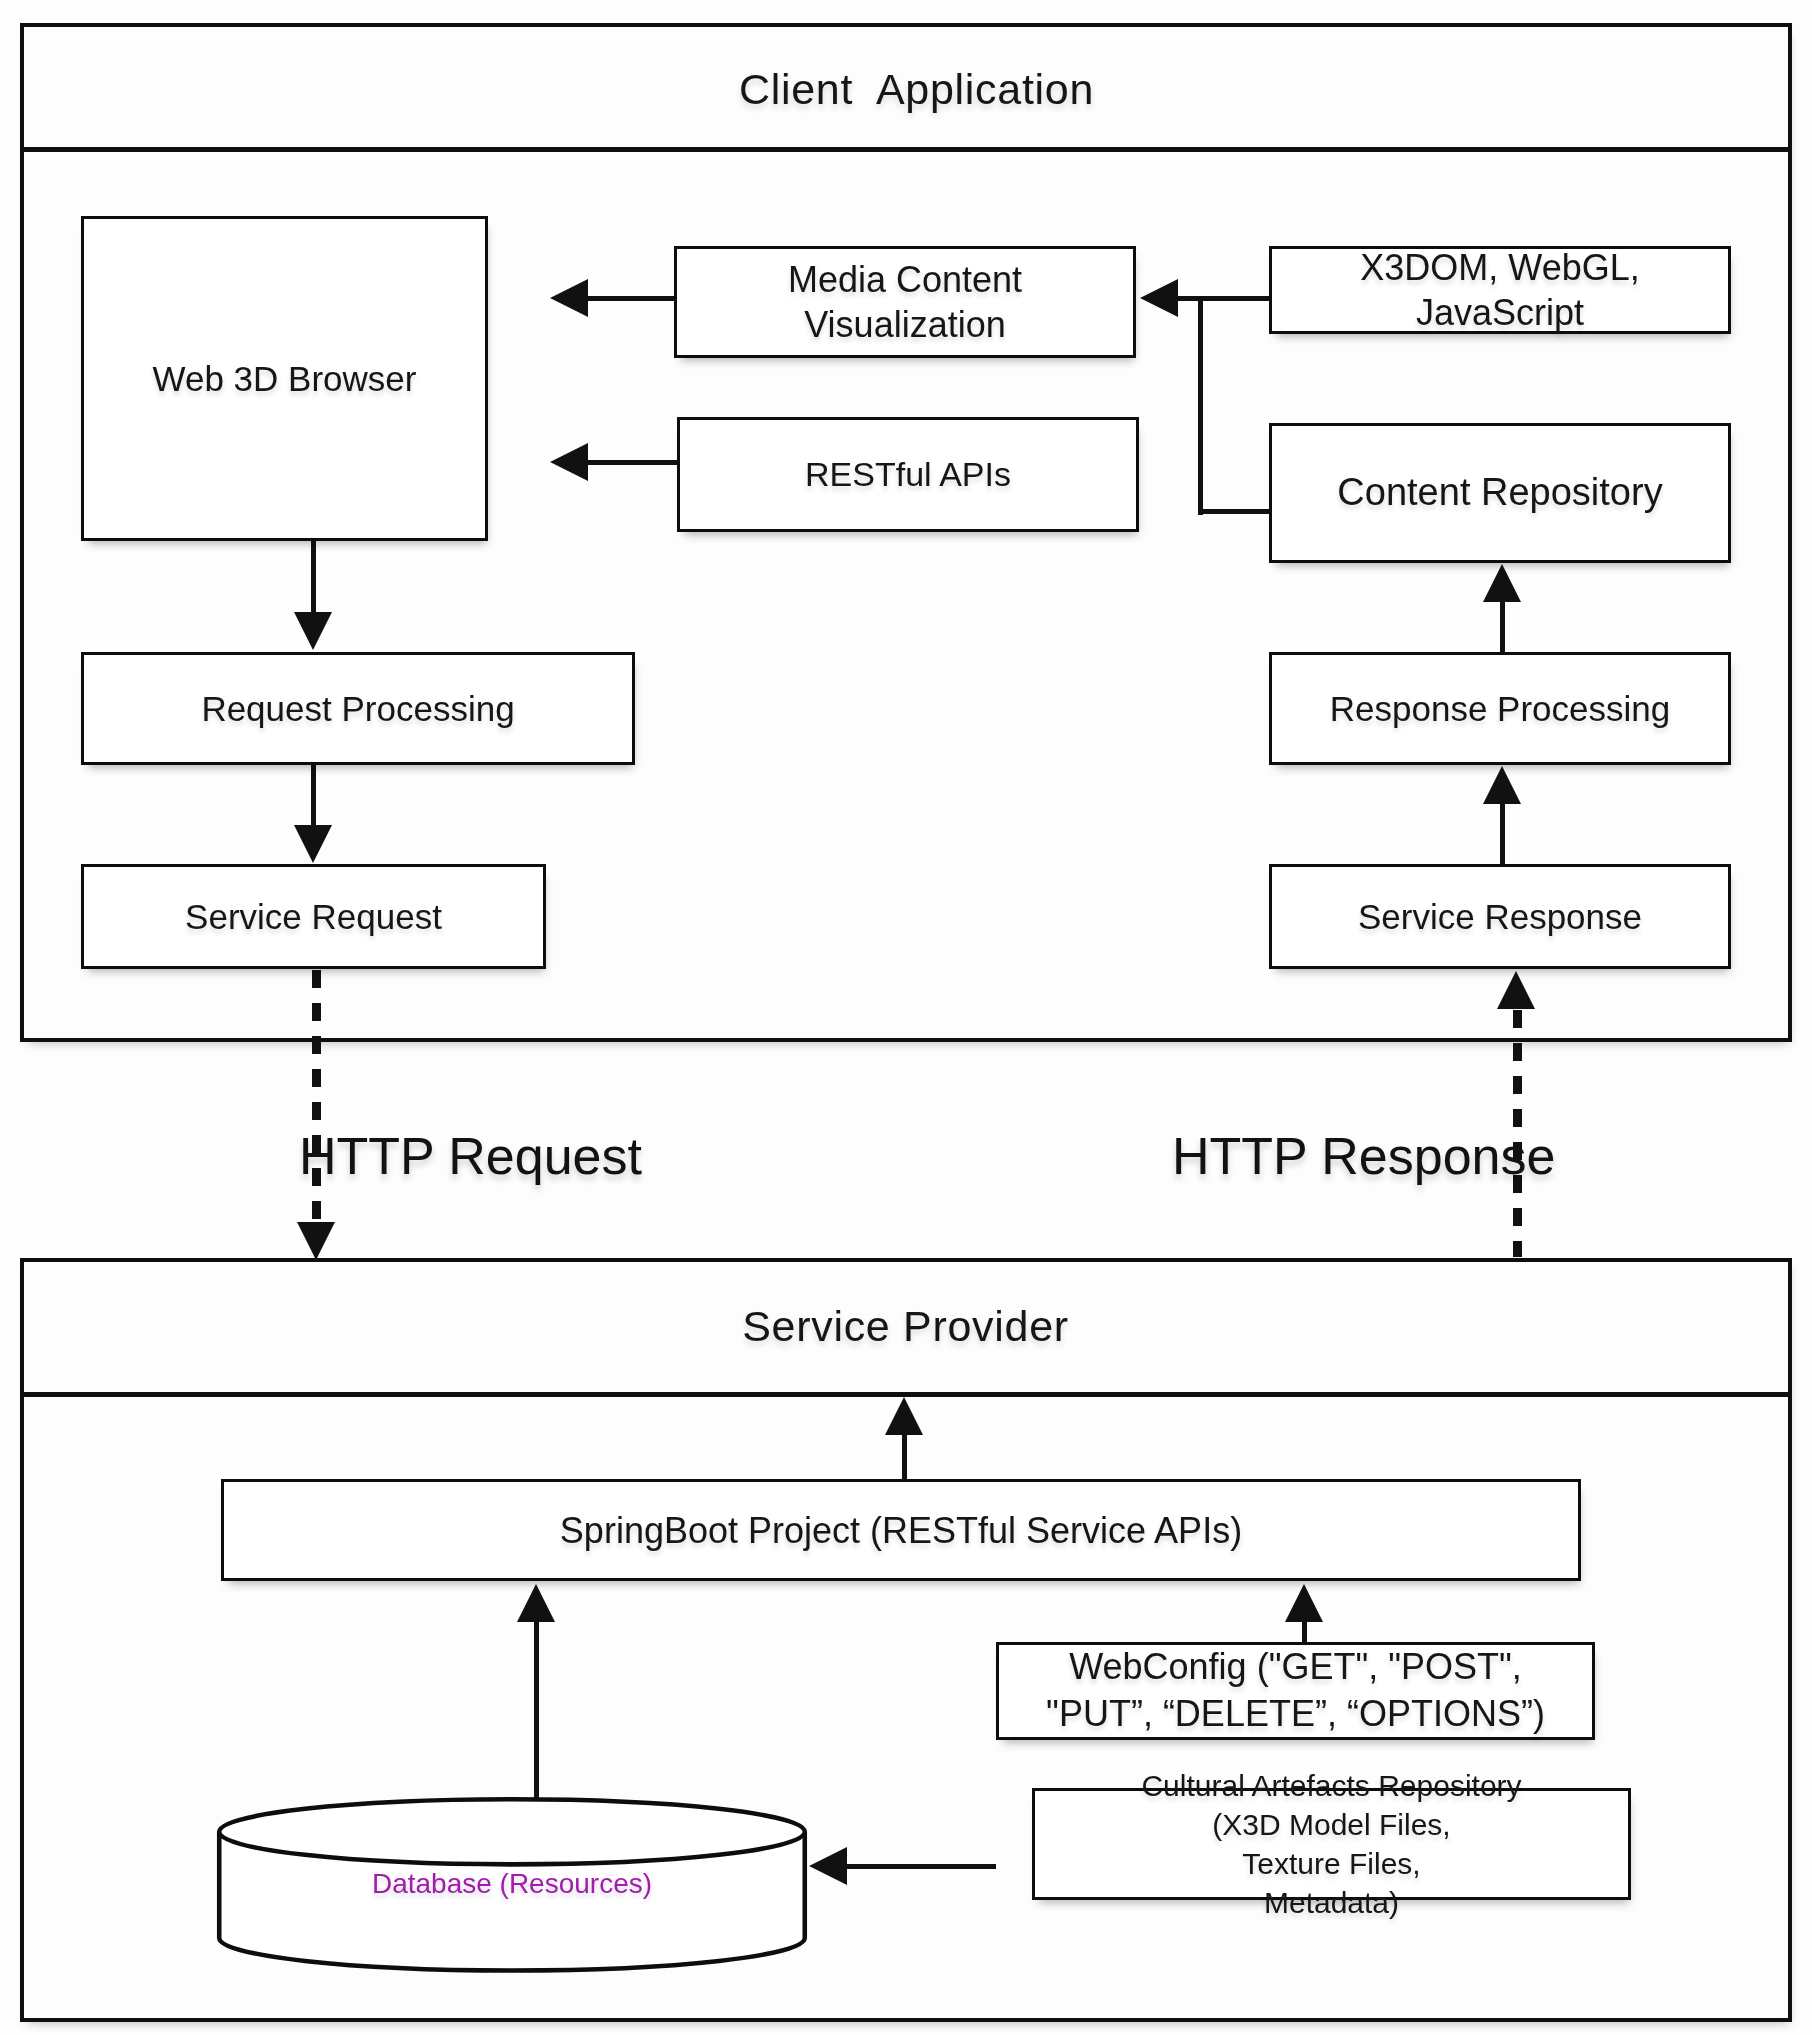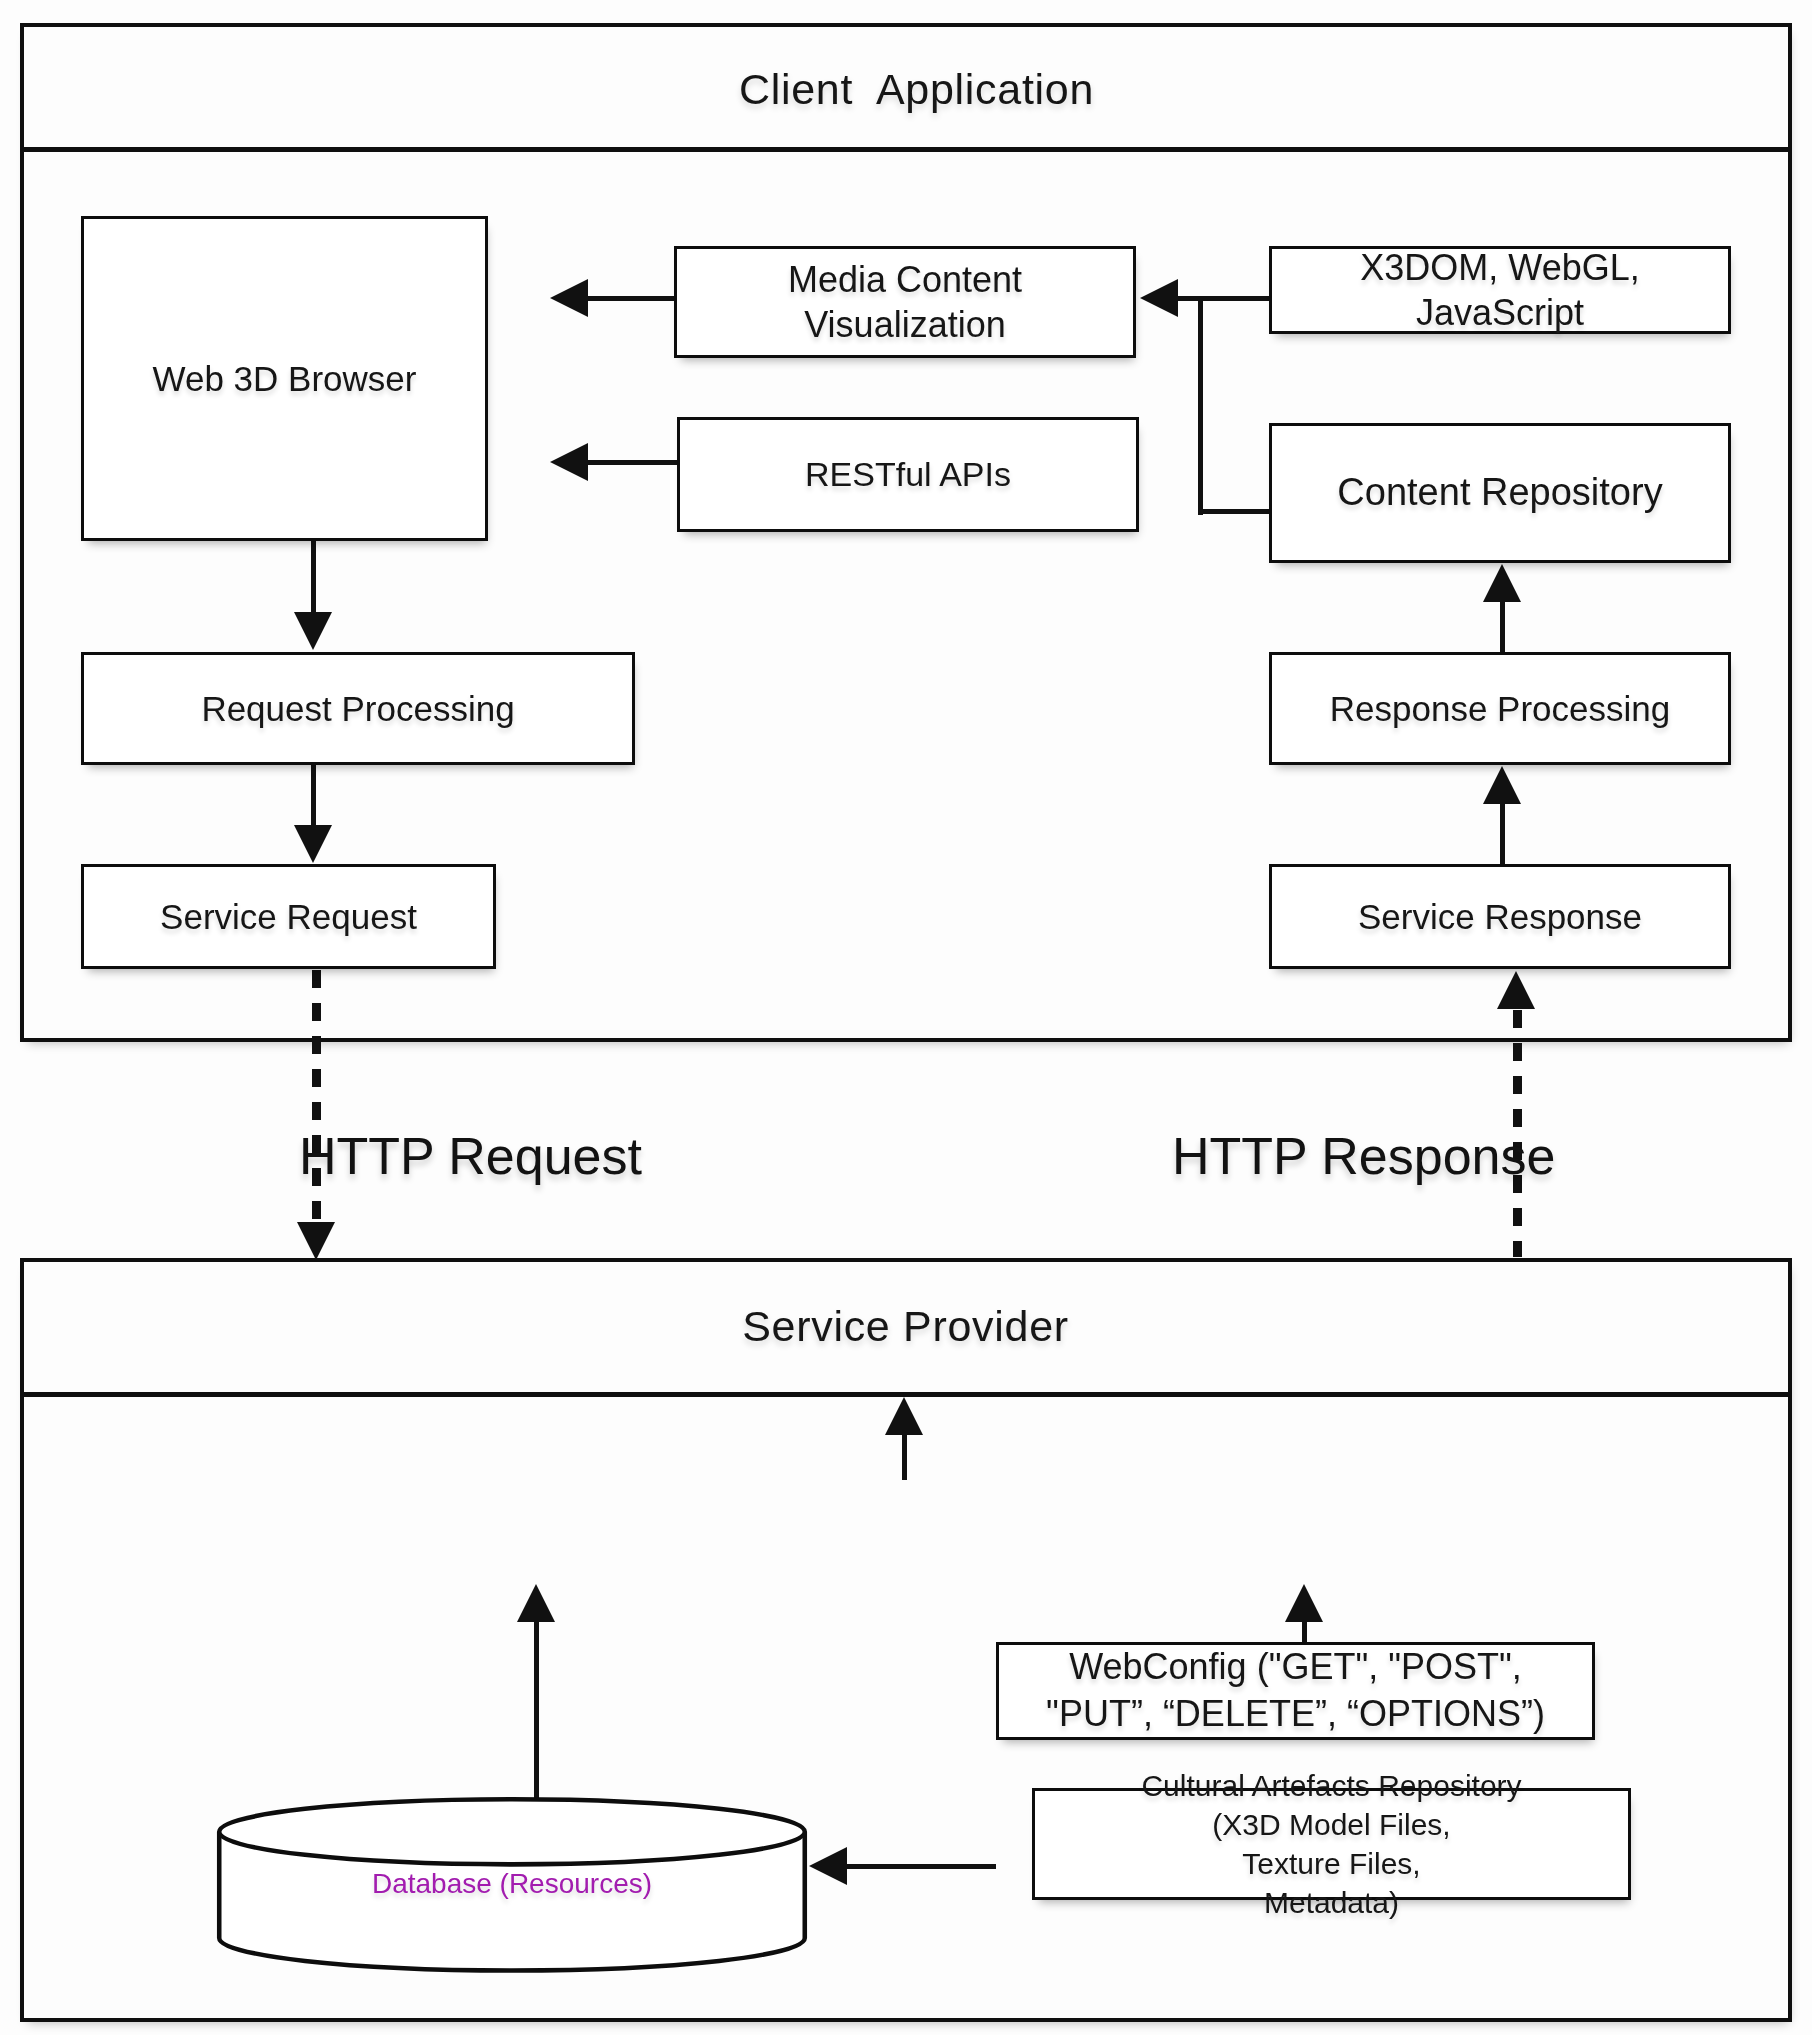--- a/index.html
+++ b/index.html
@@ -85,27 +85,28 @@
   <div class="head head-left" style="left:809px;top:1847px;"></div>
 
   <div class="box" style="left:81px;top:216px;width:407px;height:325px;">Web 3D Browser</div>
   <div class="box" style="left:674px;top:246px;width:462px;height:112px;font-size:36px;">Media Content
 Visualization</div>
   <div class="box" style="left:1269px;top:246px;width:462px;height:88px;font-size:36px;">X3DOM, WebGL,
 JavaScript</div>
   <div class="box" style="left:677px;top:417px;width:462px;height:115px;font-size:34px;">RESTful APIs</div>
   <div class="box" style="left:1269px;top:423px;width:462px;height:140px;font-size:38px;">Content Repository</div>
   <div class="box" style="left:81px;top:652px;width:554px;height:113px;">Request Processing</div>
-  <div class="box" style="left:81px;top:864px;width:415px;height:105px;">Service Request</div>
+  <div class="box" style="left:81px;top:864px;width:465px;height:105px;">Service Request</div>
   <div class="box" style="left:1269px;top:864px;width:462px;height:105px;">Service Response</div>
   <div class="box" style="left:1269px;top:652px;width:462px;height:113px;">Response Processing</div>
 
   <div class="biglabel" style="left:299px;top:1126px;width:338px;">HTTP Request</div>
   <div class="biglabel" style="left:1172px;top:1126px;width:345px;">HTTP Response</div>
 
+  <div class="box" style="left:221px;top:1479px;width:1360px;height:102px;font-size:36px;">SpringBoot Project (RESTful Service APIs)</div>
   <div class="box" style="left:996px;top:1642px;width:599px;height:98px;font-size:36px;line-height:1.3;">WebConfig ("GET", "POST",
 "PUT”, “DELETE”, “OPTIONS”)</div>
   <div class="box" style="left:996px;top:1788px;width:599px;height:112px;font-size:30px;line-height:1.3;margin-left:36px;">Cultural Artefacts Repository
 (X3D Model Files,
 Texture Files,
 Metadata)</div>
 
   <svg style="position:absolute;left:215px;top:1796px;" width="594" height="181" viewBox="0 0 913 278">
     <path d="M6.5,55 L6.5,218 A450,50 0 0 0 906.5,218 L906.5,55" fill="#ffffff" stroke="#0d0d0d" stroke-width="7"></path>
     <ellipse cx="456.5" cy="55" rx="450" ry="50" fill="#ffffff" stroke="#0d0d0d" stroke-width="7"></ellipse>

